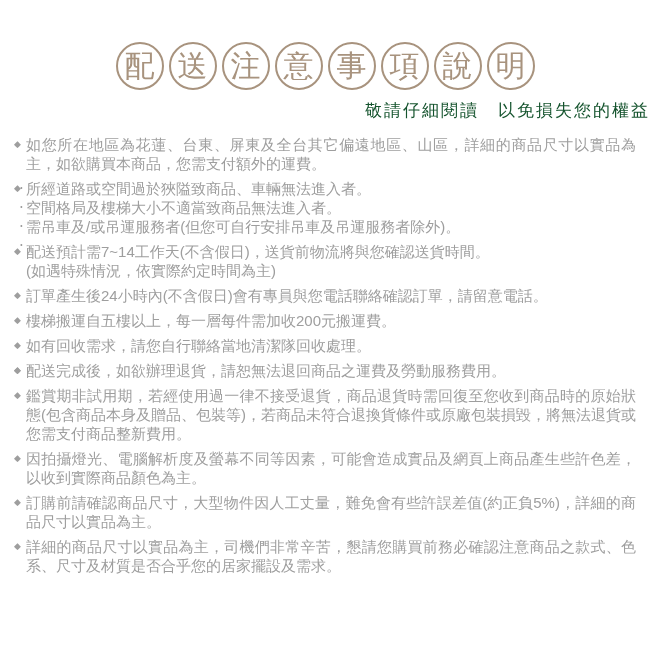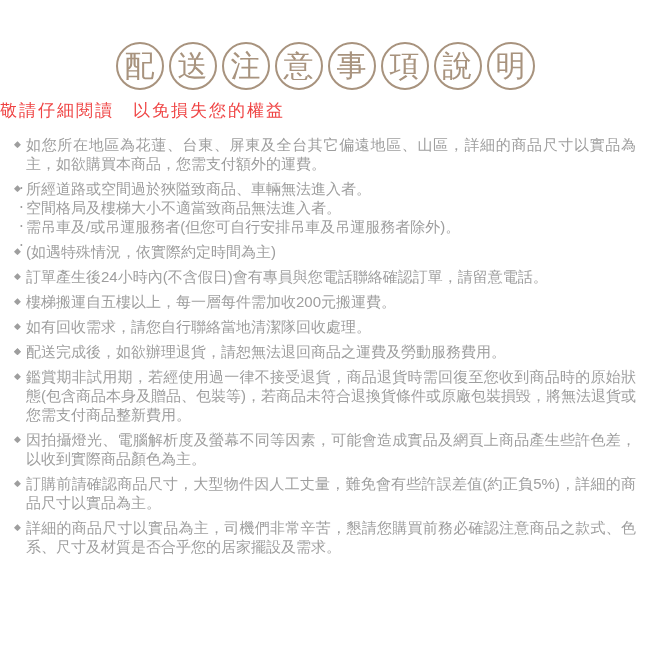--- a/index.html
+++ b/index.html
@@ -32,22 +32,22 @@
     display: flex;
     align-items: center;
     justify-content: center;
     color: #a8937e;
     font-size: 30px;
     line-height: 1;
     font-weight: 400;
   }
   .subtitle {
     margin-top: 9px;
-    text-align: left;
-    color: #ef4444;
+    text-align: right;
+    color: #14532d;
     font-size: 17px;
     letter-spacing: 2px;
     white-space: pre-wrap;
   }
   
   .content {
     margin: 13px 14px 0 14px;
     color: #9e9e9e;
     font-size: 15px;
     line-height: 19px;
@@ -121,20 +121,21 @@
         <span class="dot">‧</span>
         <span>需吊車及/或吊運服務者(但您可自行安排吊車及吊運服務者除外)。</span>
       </div>
       <div class="sub-item">
         <span class="dot">‧</span>
       </div>
     </div>
 
     <div class="notice">
       <span class="bullet">◆</span>
+      <span>配送預計需7~14工作天(不含假日)，送貨前物流將與您確認送貨時間。</span>
       <div class="note-line">(如遇特殊情況，依實際約定時間為主)</div>
     </div>
 
     <div class="notice">
       <span class="bullet">◆</span>
       <span>訂單產生後24小時內(不含假日)會有專員與您電話聯絡確認訂單，請留意電話。</span>
     </div>
 
     <div class="notice">
       <span class="bullet">◆</span>

